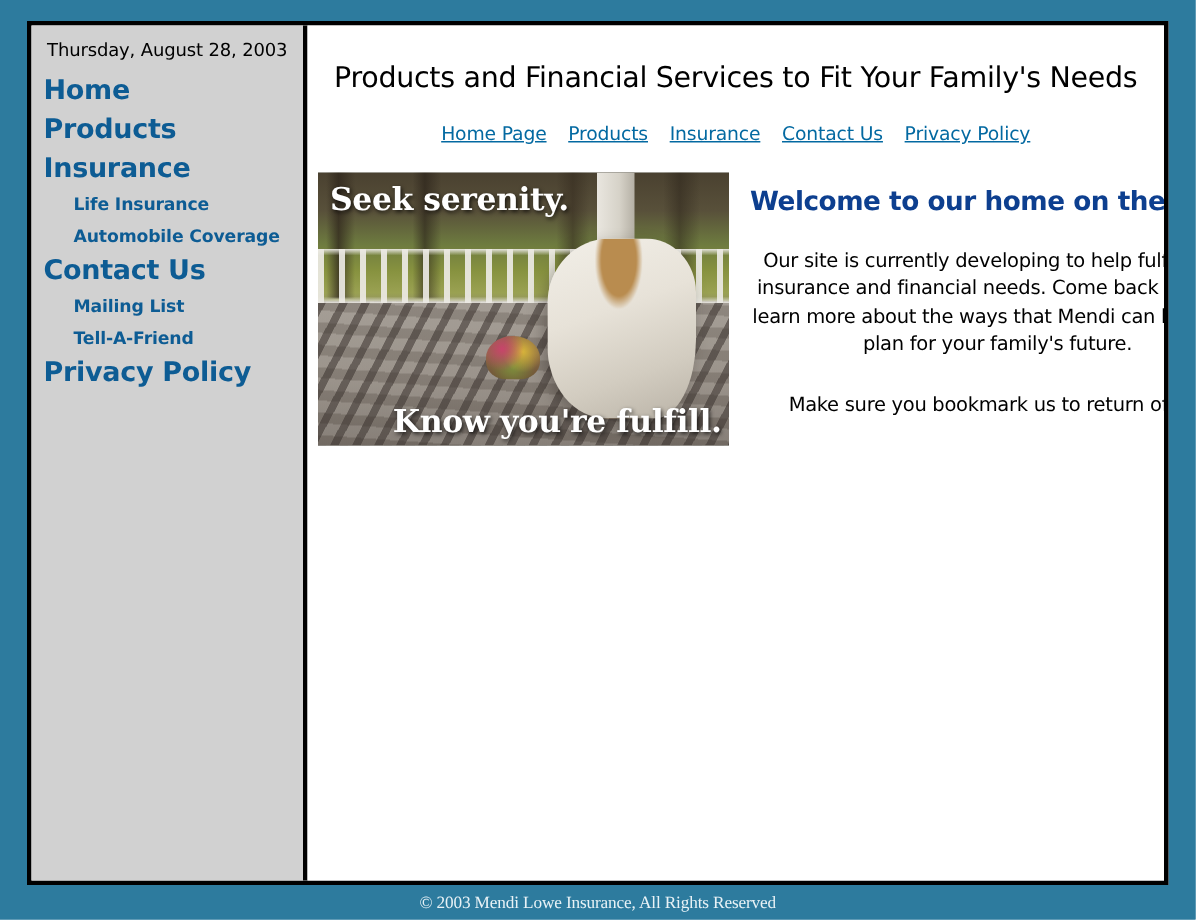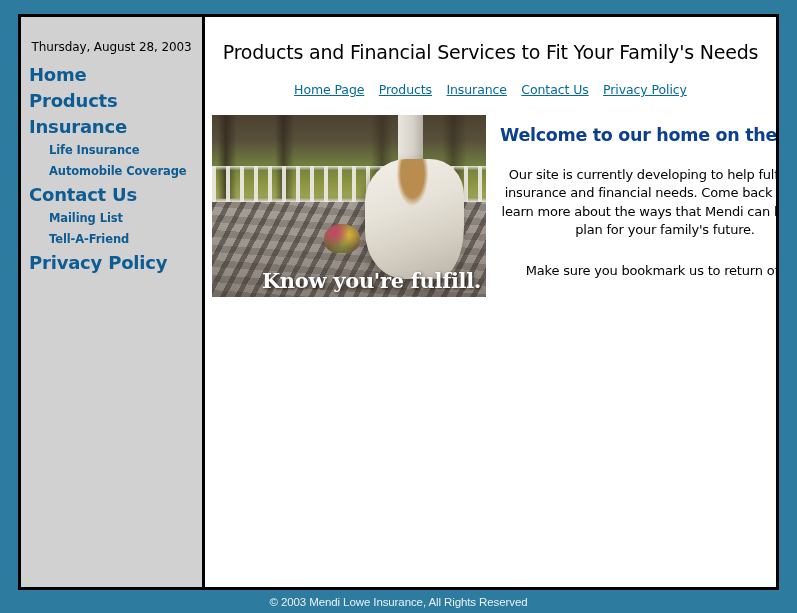--- a/index.html
+++ b/index.html
@@ -35,21 +35,21 @@
     display: flex;
   }
 
   
   #sidebar {
     width: 184px;
     flex: 0 0 184px;
     background: #d1d1d1;
     border-right: 3px solid #000000;
     box-sizing: border-box;
-    padding-top: 20px;
+    padding-top: 6px;
     overflow: hidden;
   }
   #sidebar-date {
     text-align: center;
     font-size: 12px;
     color: #000000;
     font-family: "DejaVu Sans", sans-serif;
     padding: 3px 0 8px 0;
     letter-spacing: -0.1px;
   }
@@ -265,21 +265,21 @@
   
   #footer {
     position: absolute;
     left: 0;
     top: 592px;
     width: 797px;
     height: 21px;
     text-align: center;
     color: #e8f2f6;
     font-size: 11.5px;
-    font-family: Liberation Sans, sans-serif;
+    font-family: Liberation Serif, serif;
     line-height: 21px;
     letter-spacing: -0.1px;
   }
 </style>
 </head>
 <body>
 
 <div id="page-frame">
 
   <div id="window-body">
@@ -332,20 +332,21 @@
       <div id="content-row">
 
         <div id="hero-photo">
           <div class="photo-layer photo-bg"></div>
           <div class="photo-layer photo-trees"></div>
           <div class="photo-layer photo-deck"></div>
           <div class="photo-layer photo-railing"></div>
           <div class="photo-layer photo-post"></div>
           <div class="photo-layer photo-figure"></div>
           <div class="photo-layer photo-flowers"></div>
+          <div class="photo-caption" id="photo-caption-top">Seek serenity.</div>
           <div class="photo-caption" id="photo-caption-bottom">Know you're fulfill.</div>
         </div>
 
         <div id="welcome-block">
           <h2 id="welcome-heading">Welcome to our home on the web!</h2>
           <p class="welcome-paragraph">Our site is currently developing to help fulfill your insurance and financial needs.  Come back often to learn more about the ways that Mendi can help you plan for your family's future.</p>
           <p class="welcome-paragraph" id="welcome-bookmark">Make sure you bookmark us to return often!</p>
         </div>
 
       </div>

